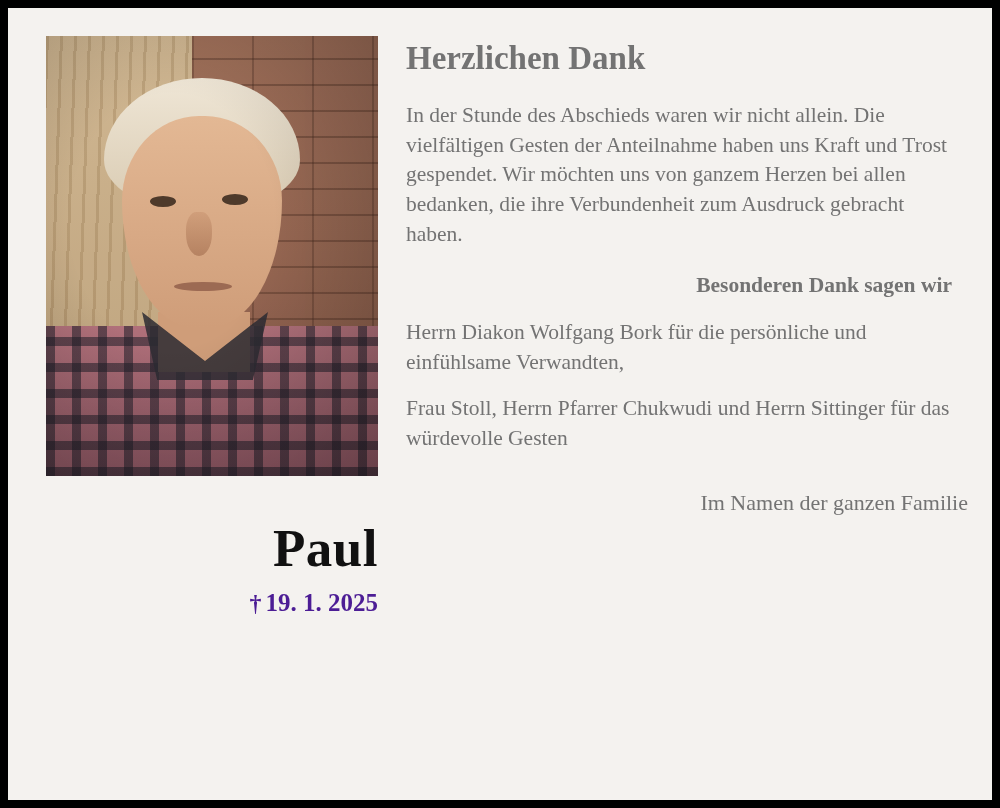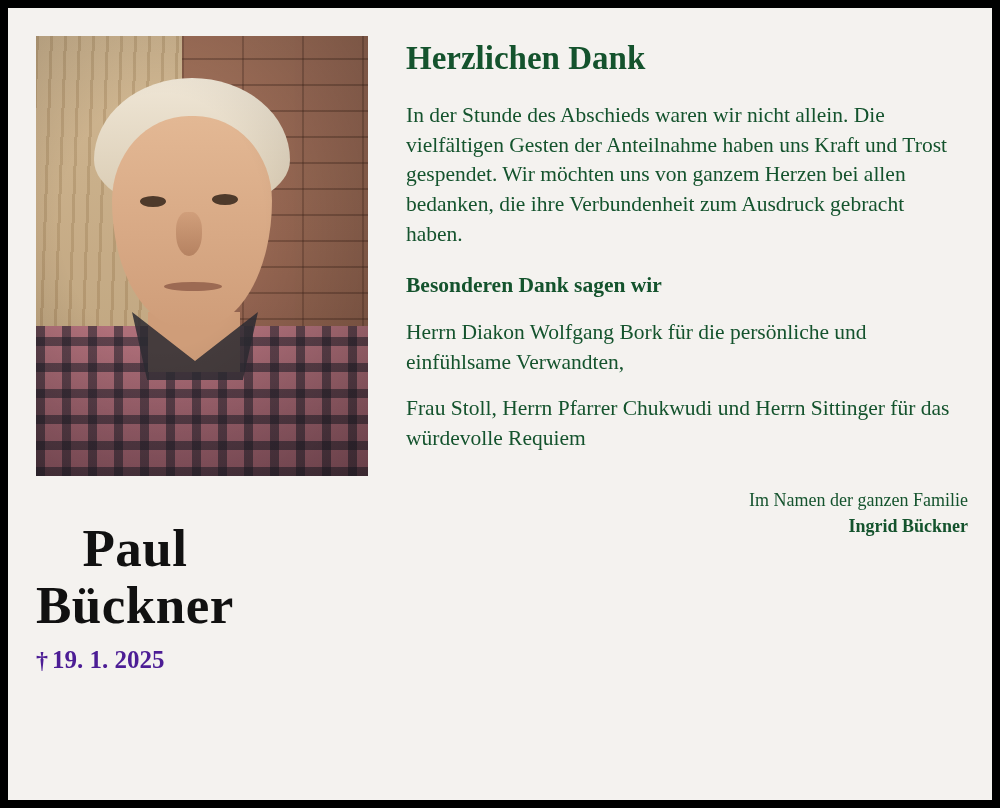--- a/index.html
+++ b/index.html
@@ -24,21 +24,21 @@
     display: flex;
     flex-direction: row;
   }
   .left-col {
     width: 370px;
     flex: 0 0 370px;
     padding: 28px 0 0 28px;
     box-sizing: border-box;
     display: flex;
     flex-direction: column;
-    align-items: flex-start;
+    align-items: flex-end;
   }
   .portrait {
     width: 332px;
     height: 440px;
     position: relative;
     overflow: hidden;
     background: #8d6a4f;
   }
   
   .ph-bg {
@@ -182,42 +182,43 @@
     color: #4c1d95;
   }
   .cross {
     font-size: 24px;
     padding-right: 4px;
   }
   .right-col {
     flex: 1 1 auto;
     padding: 28px 24px 0 28px;
     box-sizing: border-box;
-    color: #14532d;
+    color: #737373;
   }
   .headline {
     font-size: 33px;
     font-weight: bold;
     margin: 4px 0 24px 0;
   }
   .para {
     font-size: 21.5px;
     line-height: 1.38;
     margin: 0 16px 22px 0;
   }
   .para.tight {
     margin-bottom: 17px;
   }
   .bold {
     font-weight: bold;
+    text-align: right;
   }
   .closing {
     margin-top: 34px;
     text-align: right;
-    font-size: 18px;
+    font-size: 22px;
     line-height: 1.38;
   }
   .closing .signature {
     font-weight: bold;
     margin-top: 2px;
   }
 </style>
 </head>
 <body>
 
@@ -236,40 +237,38 @@
       <div class="ph-eye l"></div>
       <div class="ph-eye r"></div>
       <div class="ph-nose"></div>
       <div class="ph-mouth"></div>
       <div class="ph-collar"></div>
       <div class="ph-shadow"></div>
     </div>
 
     <div class="name">
       <div>Paul</div>
-      <div>Bückner</div>
     </div>
 
     <div class="dates">
       <span class="cross">†</span><span>19. 1. 2025</span>
     </div>
 
   </div>
 
   <div class="right-col">
 
     <div class="headline">Herzlichen Dank</div>
 
     <p class="para">In der Stunde des Abschieds waren wir nicht allein. Die vielfältigen Gesten der Anteilnahme haben uns Kraft und Trost gespendet. Wir möchten uns von ganzem Herzen bei allen bedanken, die ihre Verbundenheit zum Ausdruck gebracht haben.</p>
 
     <p class="para bold tight">Besonderen Dank sagen wir</p>
 
     <p class="para tight">Herrn Diakon Wolfgang Bork für die persönliche und einfühlsame Verwandten,</p>
-    <p class="para tight">Frau Stoll, Herrn Pfarrer Chukwudi und Herrn Sittinger für das würdevolle Requiem</p>
+    <p class="para tight">Frau Stoll, Herrn Pfarrer Chukwudi und Herrn Sittinger für das würdevolle Gesten</p>
 
     <div class="closing">
       <div>Im Namen der ganzen Familie</div>
-      <div class="signature">Ingrid Bückner</div>
     </div>
 
   </div>
 
 </div>
 
 </body></html>

